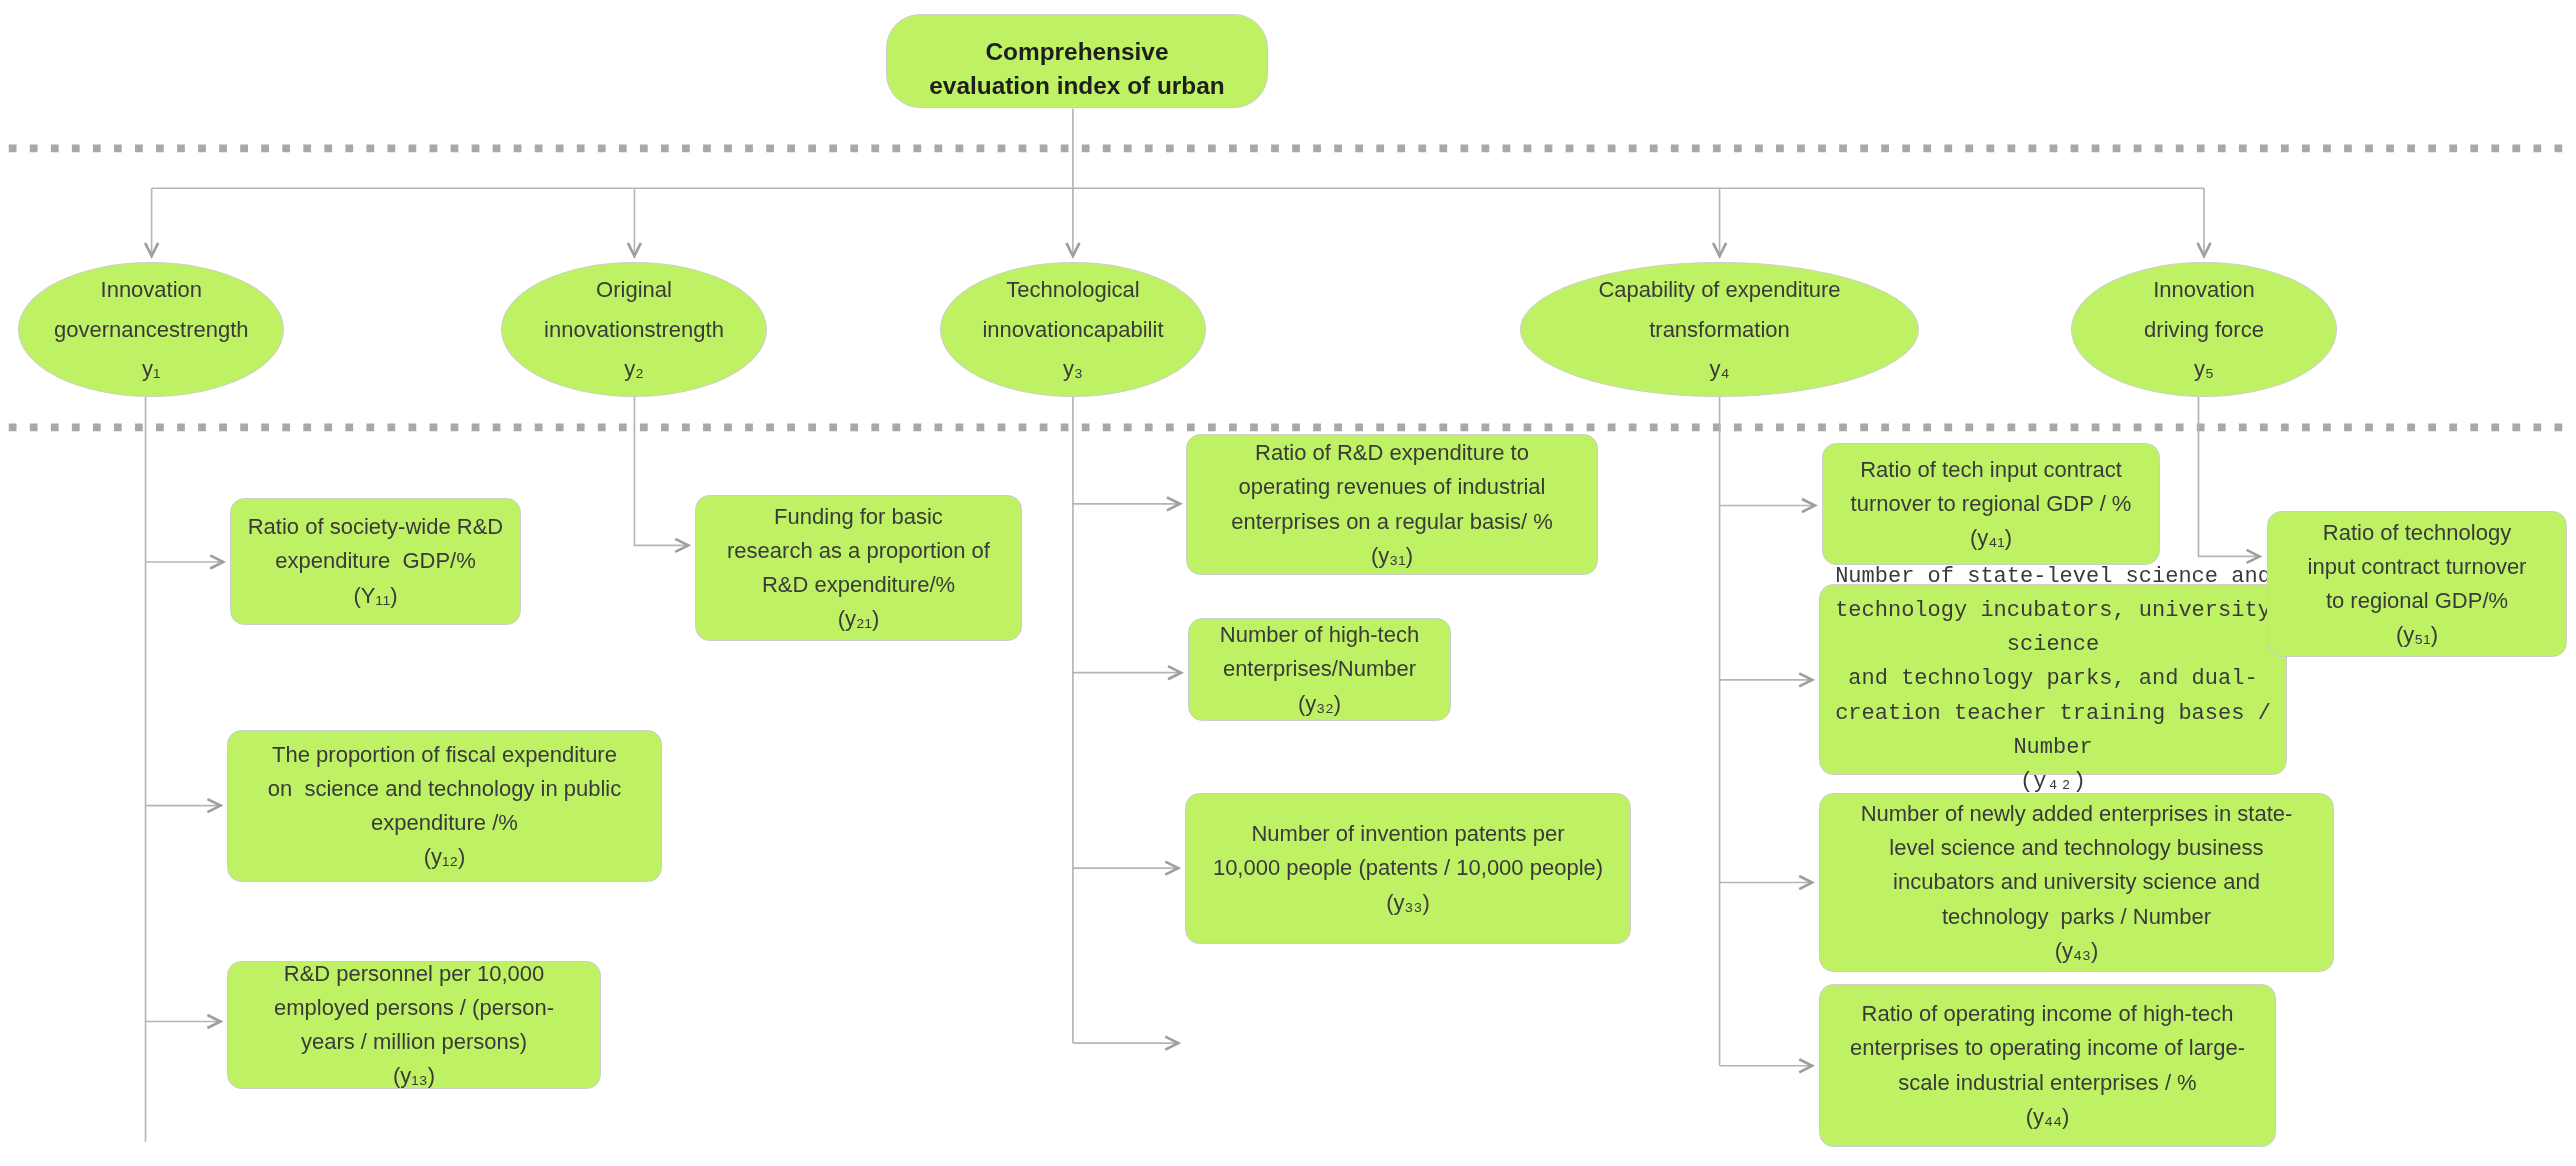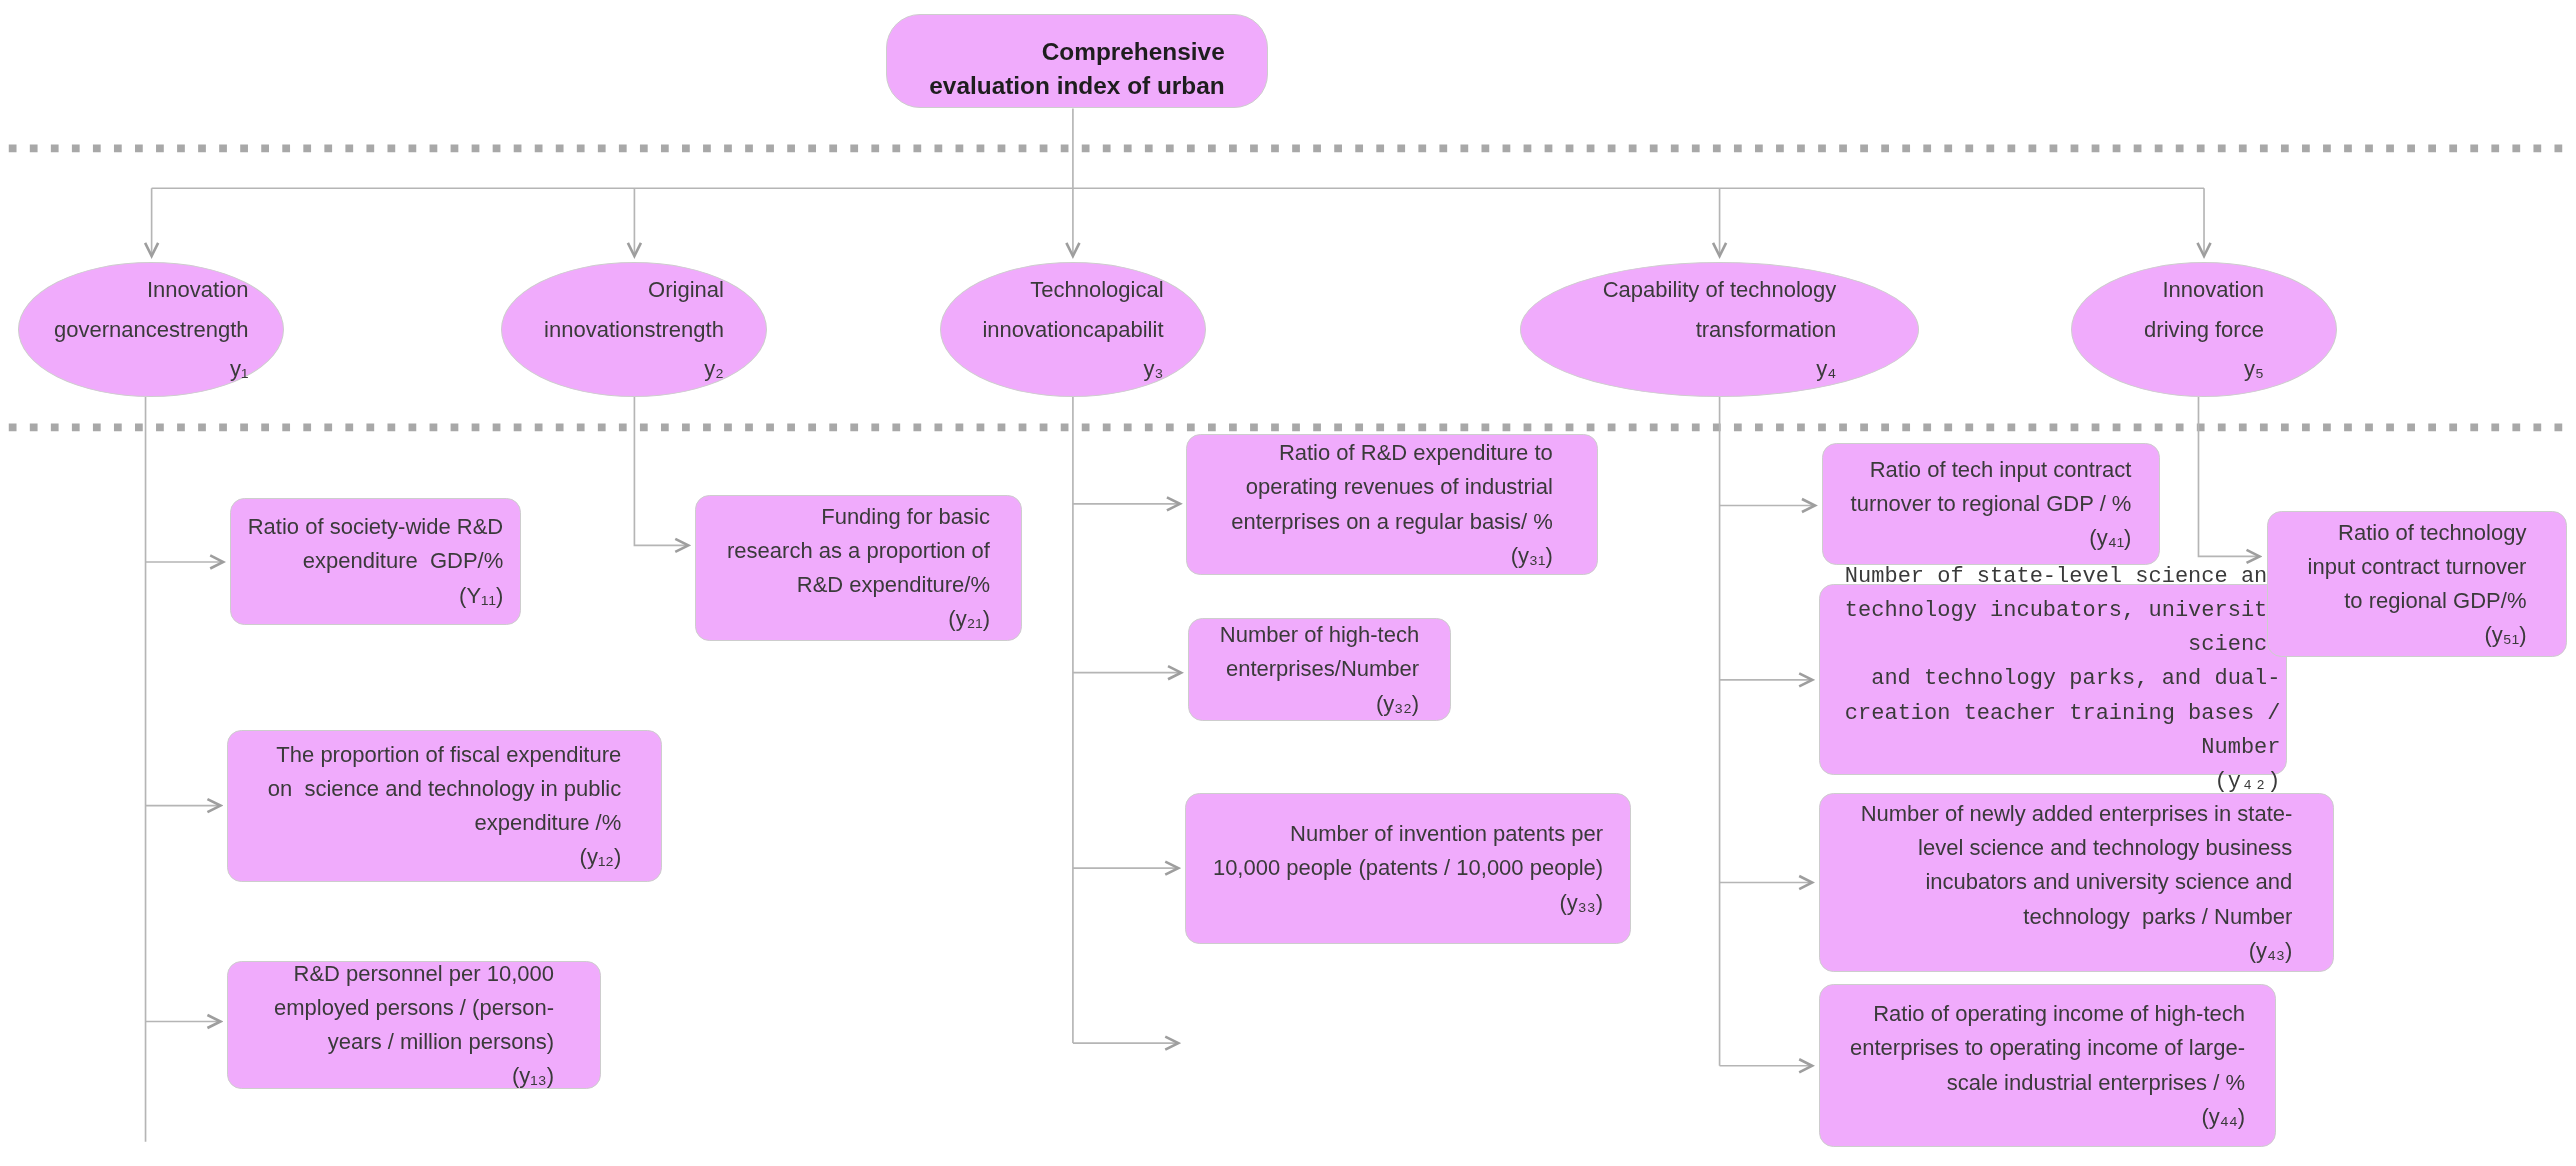--- a/index.html
+++ b/index.html
@@ -9,22 +9,22 @@
     background:#ffffff;
     font-family:"Liberation Sans","DejaVu Sans",sans-serif;
     color:#3a3a3a;
     overflow:hidden;
   }
   #connectors{position:absolute;left:0;top:0;width:2576px;height:1166px;}
   .node{
     position:absolute;
     box-sizing:border-box;
     display:flex;align-items:center;justify-content:center;
-    text-align:right;
-    background:#f0abfc;
+    text-align:center;
+    background:#bef264;
     border:1.7px solid #cdcdcd;
     white-space:pre-wrap;
     font-size:22px;
     line-height:1.55;
     color:#3a3a3a;
     padding:3.3px 5.5px;
   }
   .leaf{border-radius:14.4px;}
   .ellipse{border-radius:50%;line-height:1.8;}
   .rootnode{
@@ -99,21 +99,21 @@
 
   <div class="node ellipse" style="left:18.3px;top:262px;width:266px;height:135px;">Innovation
 governancestrength
 y₁</div>
   <div class="node ellipse" style="left:501px;top:262px;width:266px;height:135px;">Original
 innovationstrength
 y₂</div>
   <div class="node ellipse" style="left:940px;top:262px;width:266px;height:135px;">Technological
 innovationcapabilit
 y₃</div>
-  <div class="node ellipse" style="left:1520px;top:262px;width:399px;height:135px;">Capability of technology
+  <div class="node ellipse" style="left:1520px;top:262px;width:399px;height:135px;">Capability of expenditure
 transformation
 y₄</div>
   <div class="node ellipse" style="left:2071px;top:262px;width:266px;height:135px;">Innovation
 driving force
 y₅</div>
 
   <div class="node leaf" style="left:230px;top:498px;width:291px;height:127px;">Ratio of society-wide R&amp;D
 expenditure  GDP/%
 (Y₁₁)</div>
   <div class="node leaf" style="left:227px;top:730px;width:435px;height:152px;">The proportion of fiscal expenditure

